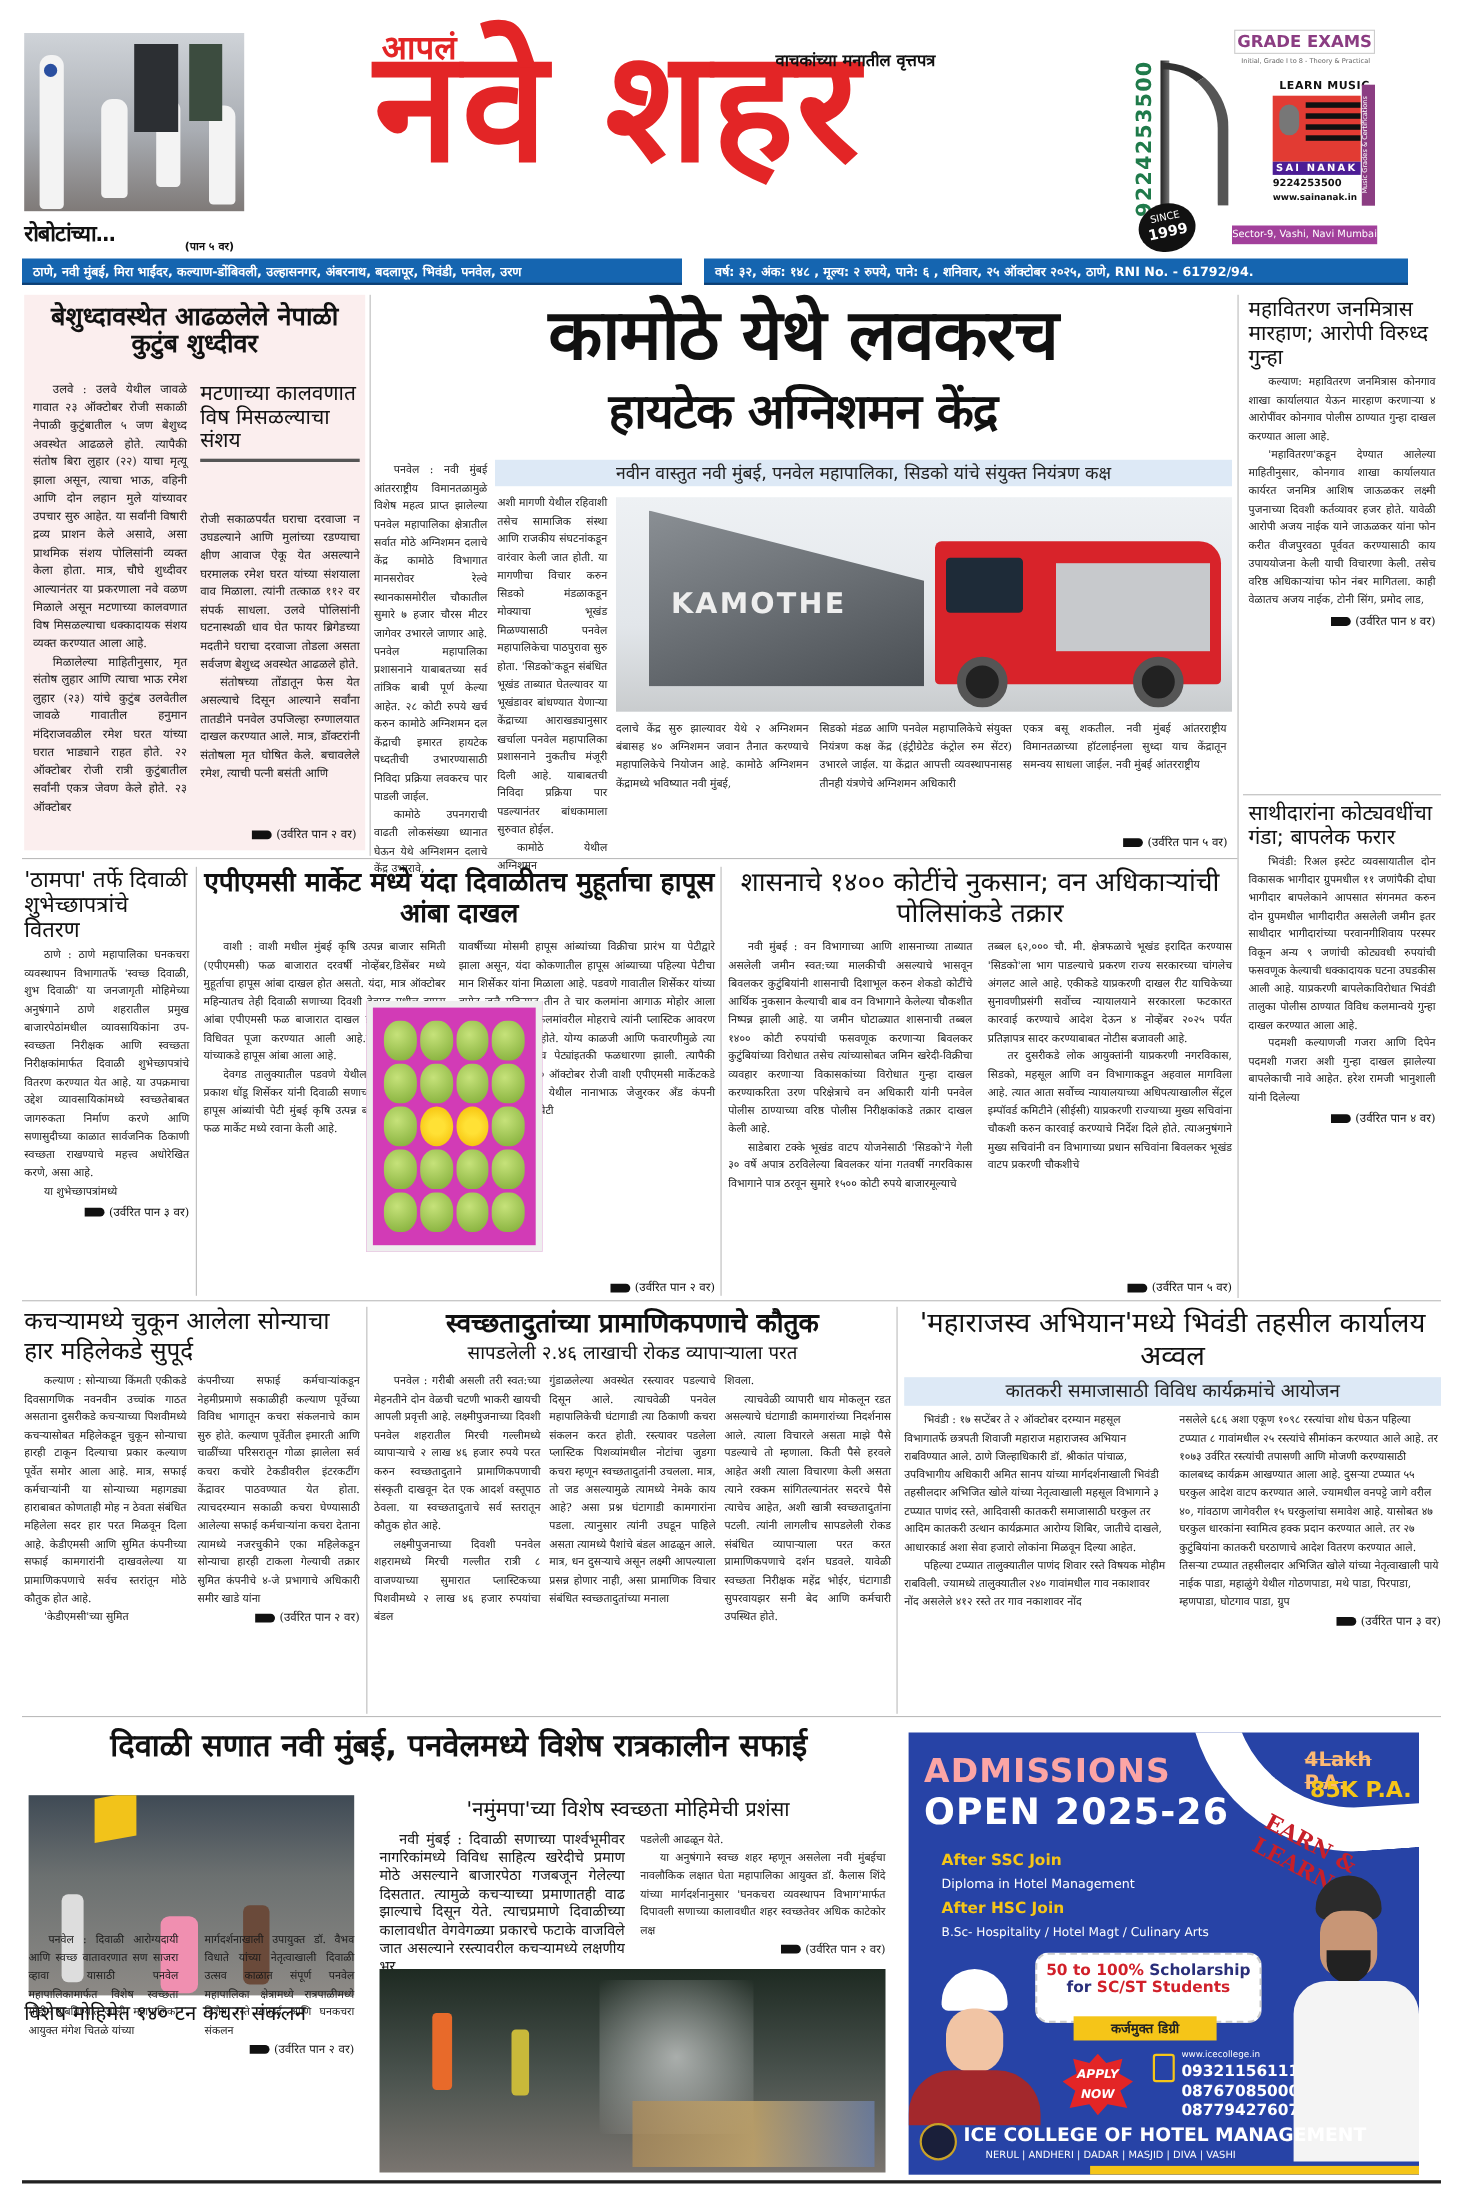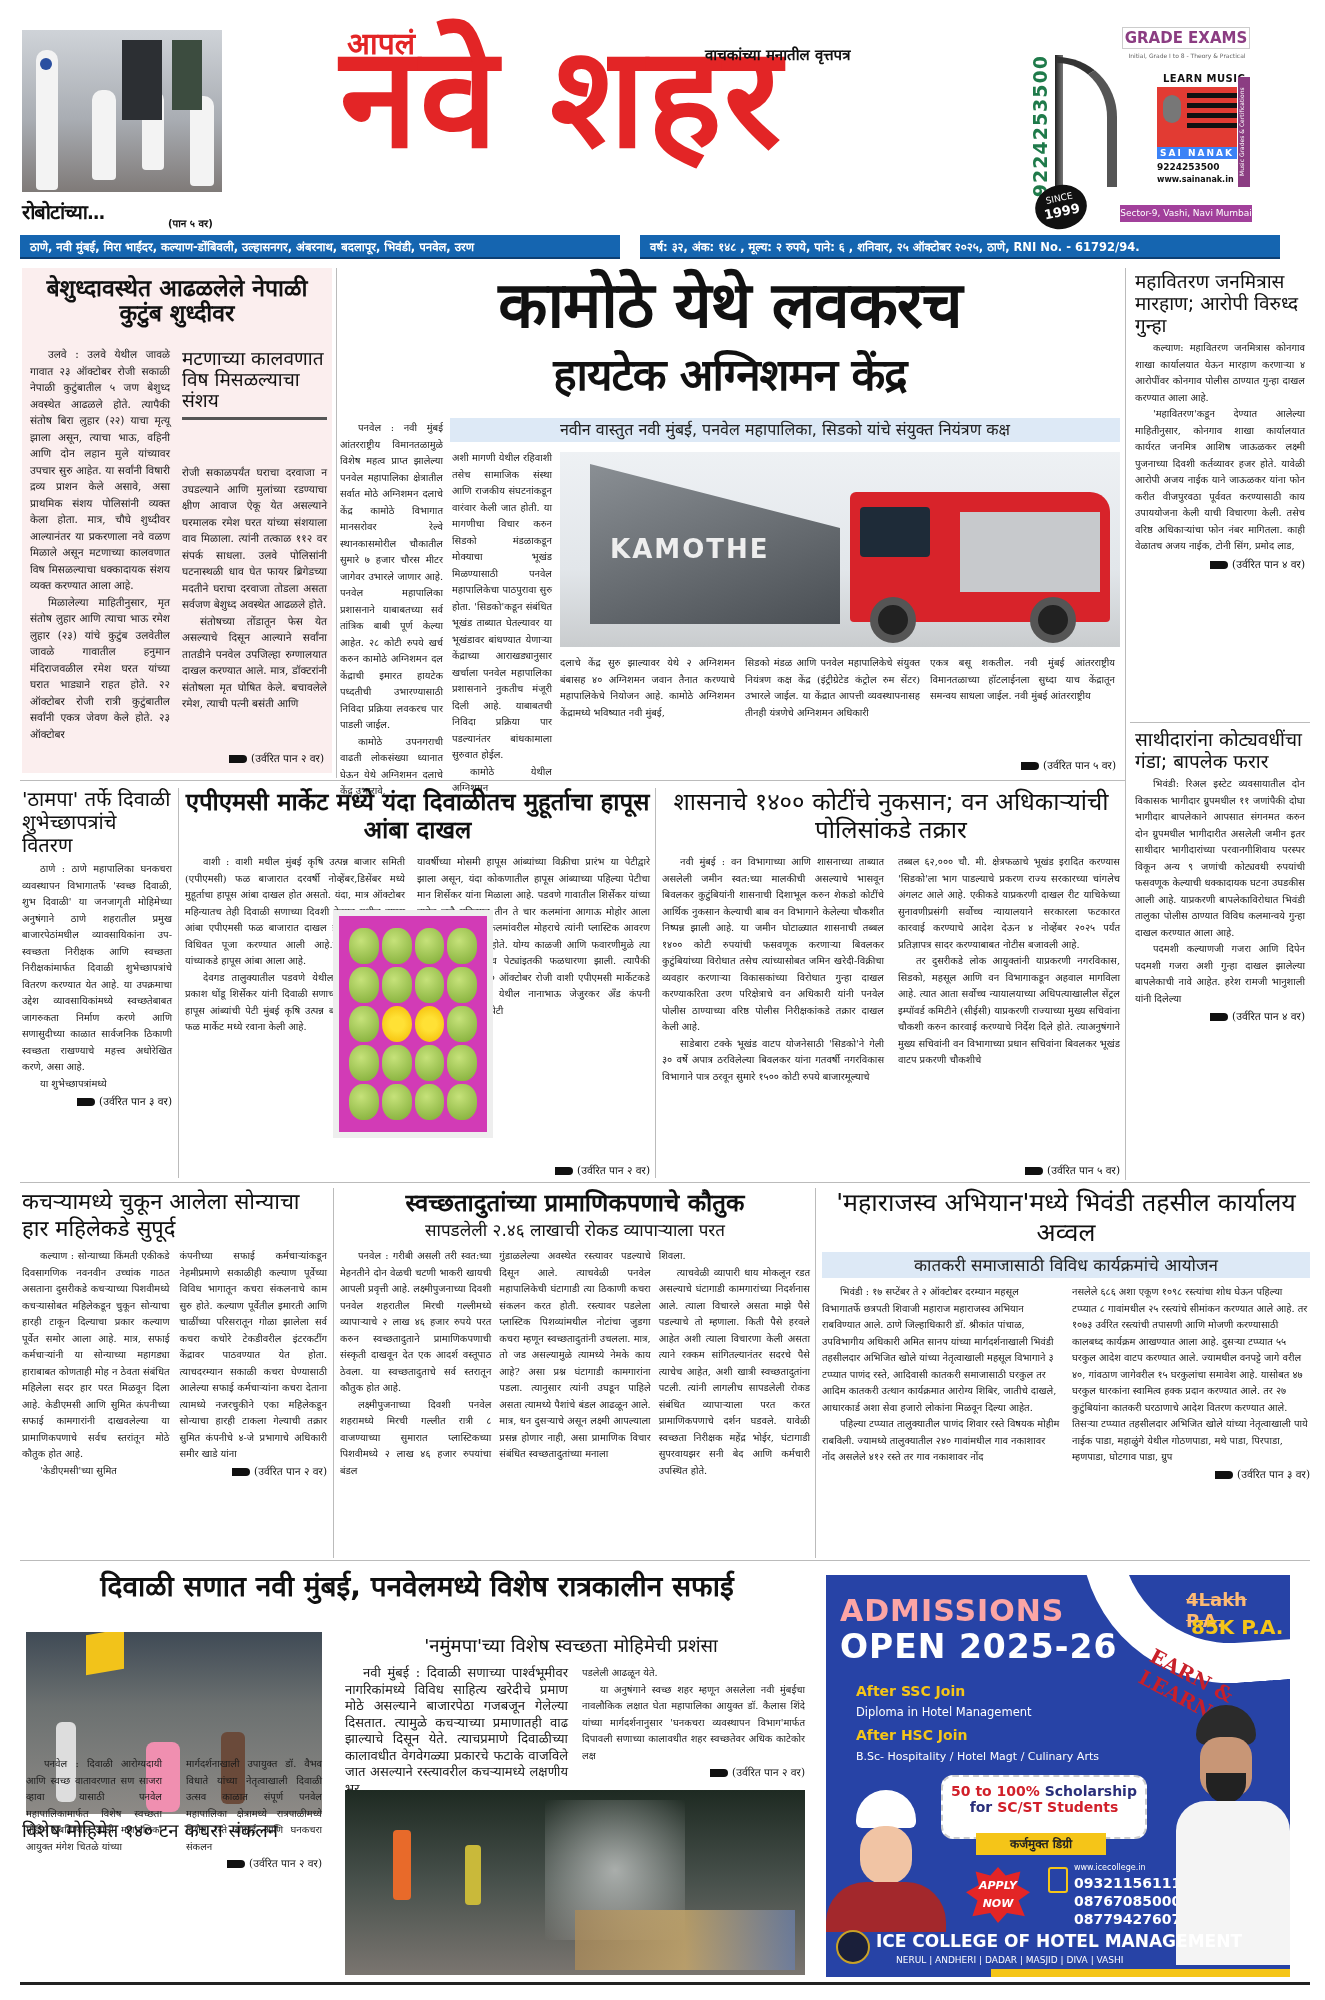--- a/index.html
+++ b/index.html
@@ -54,21 +54,21 @@
   <div class="abs" style="left:177px;top:2px;width:128px;height:22px;border:1px solid #ccc;color:#8b3d82;font-weight:bold;font-size:15px;text-align:center;line-height:20px">GRADE EXAMS</div>
   <div class="abs" style="left:175px;top:27px;width:134px;font-size:6px;color:#666;text-align:center;white-space:nowrap">Initial, Grade I to 8 - Theory &amp; Practical</div>
   <div class="abs" style="left:218px;top:48px;font-size:10px;font-weight:bold;letter-spacing:0.5px">LEARN MUSIC</div>
   <div class="abs" style="left:212px;top:62px;width:80px;height:60px;background:#e23b33;overflow:hidden">
     <div class="abs" style="left:30px;top:6px;width:50px;height:5px;background:#111"></div>
     <div class="abs" style="left:30px;top:16px;width:50px;height:5px;background:#111"></div>
     <div class="abs" style="left:30px;top:26px;width:50px;height:5px;background:#111"></div>
     <div class="abs" style="left:30px;top:36px;width:50px;height:5px;background:#111"></div>
     <div class="abs" style="left:6px;top:8px;width:18px;height:28px;background:#777;border-radius:9px"></div>
   </div>
-  <div class="abs" style="left:212px;top:122px;width:80px;height:12px;background:#3b82f6;color:#fff;font-size:9px;font-weight:bold;text-align:center;letter-spacing:2px;line-height:12px">SAI NANAK</div>
+  <div class="abs" style="left:212px;top:122px;width:80px;height:12px;background:#4c1d95;color:#fff;font-size:9px;font-weight:bold;text-align:center;letter-spacing:2px;line-height:12px">SAI NANAK</div>
   <div class="abs" style="left:212px;top:137px;font-size:9px;font-weight:bold">9224253500</div>
   <div class="abs" style="left:212px;top:150px;font-size:8px;font-weight:bold">www.sainanak.in</div>
   <div class="abs" style="left:293px;top:52px;width:12px;height:110px;background:#8b3d82;color:#fff;font-size:6px;writing-mode:vertical-rl;transform:rotate(180deg);text-align:center">Music Grades &amp; Certifications</div>
   <div class="abs" style="left:175px;top:180px;width:132px;height:17px;background:#a2409b;color:#fff;font-size:9px;text-align:center;line-height:17px;white-space:nowrap">Sector-9, Vashi, Navi Mumbai</div>
 </div>
 
 <div class="abs bluebar" style="left:20px;top:235px;width:600px;height:24px;font-size:11.5px">ठाणे, नवी मुंबई, मिरा भाईंदर, कल्याण-डोंबिवली, उल्हासनगर, अंबरनाथ, बदलापूर, भिवंडी, पनवेल, उरण</div>
 <div class="abs bluebar" style="left:640px;top:235px;width:640px;height:24px;font-size:11.5px">वर्ष: ३२, अंक: १४८ , मूल्य: २ रुपये, पाने: ६ , शनिवार, २५ ऑक्टोबर २०२५, ठाणे, RNI No. - 61792/94.</div>
 
 <div class="abs" style="left:22px;top:268px;width:310px;height:505px;background:#fbeeee">

